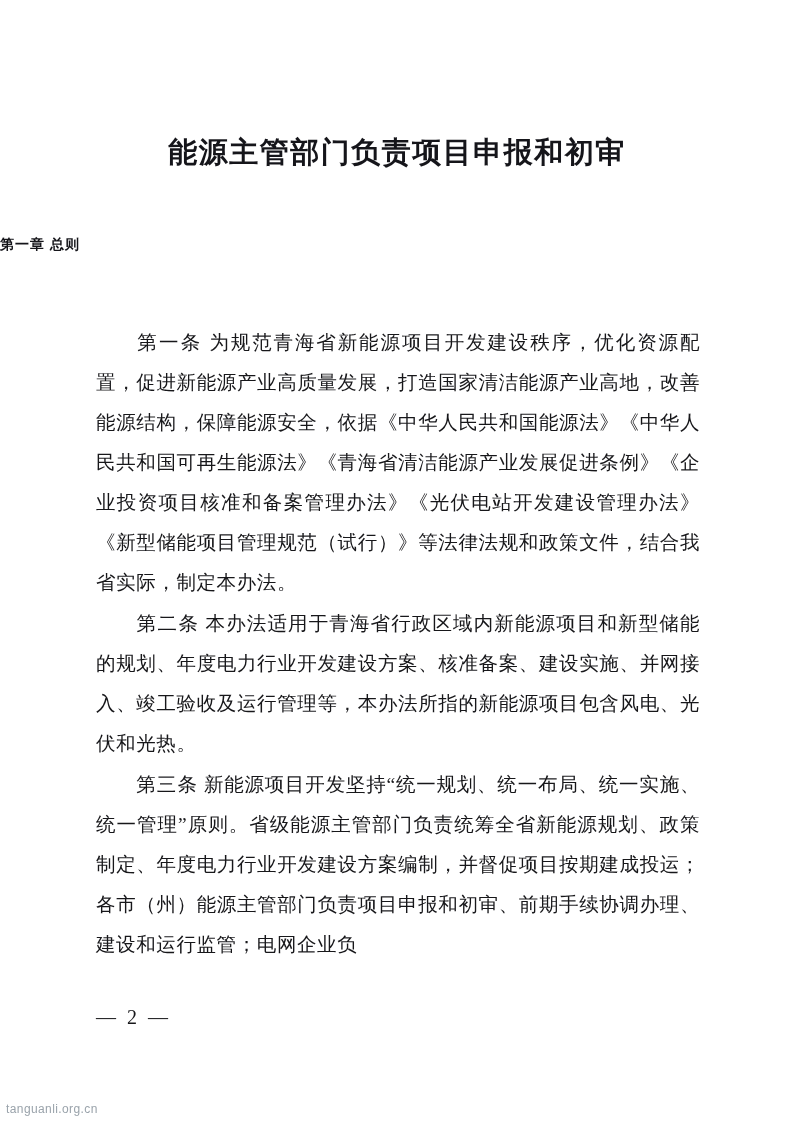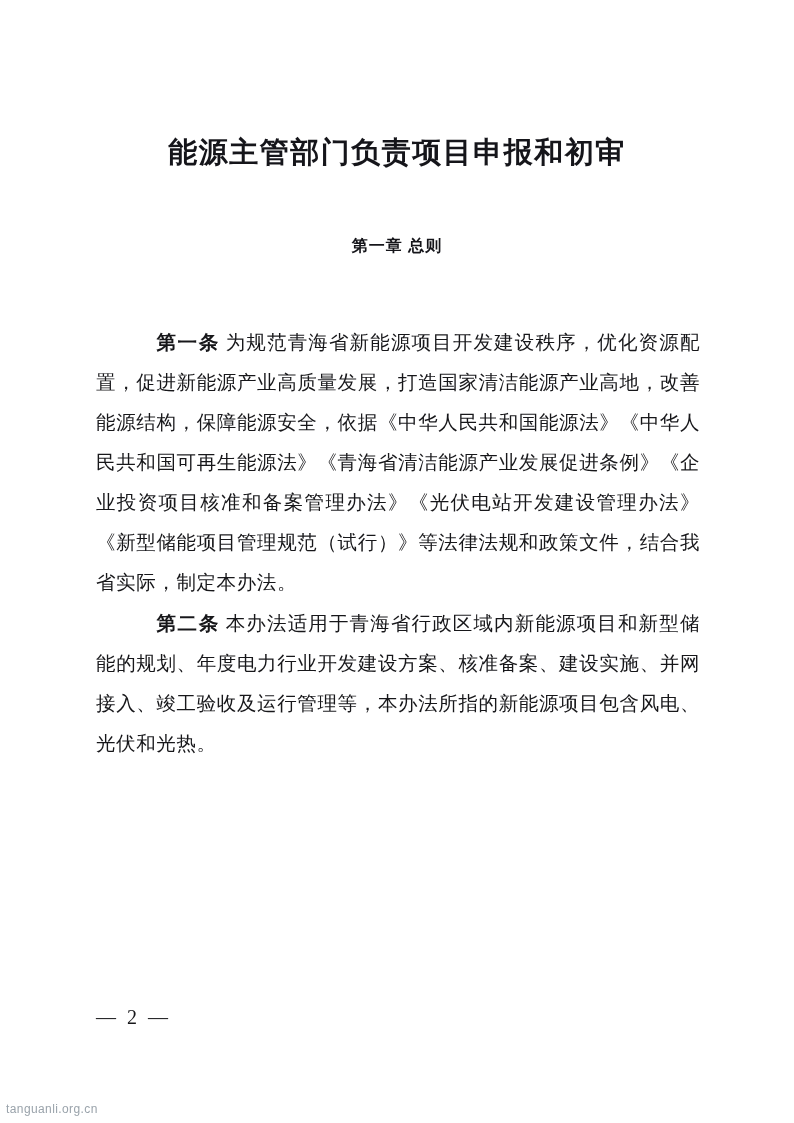--- a/index.html
+++ b/index.html
@@ -32,22 +32,22 @@
     font-weight: bold;
     letter-spacing: 1.5px;
     font-family: "Liberation Sans", "DejaVu Sans", sans-serif;
     color: #15151a;
   }
   .chapter-heading {
     position: absolute;
     top: 236px;
     left: 0;
     right: 0;
-    text-align: center;
-    font-size: 16px;
+    text-align: left;
+    font-size: 14px;
     font-weight: bold;
     letter-spacing: 1px;
     font-family: "Liberation Sans", "DejaVu Sans", sans-serif;
     color: #15151a;
   }
   .body-block {
     position: absolute;
     top: 322px;
     left: 96px;
     width: 604px;
@@ -55,24 +55,23 @@
   .para {
     font-size: 19.5px;
     line-height: 40px;
     text-align: justify;
     text-justify: inter-ideograph;
     margin: 0 0 0 0;
     color: #17171a;
     letter-spacing: 0.6px;
   }
   .para .lead {
-    font-weight: bold;
+    font-weight: normal;
     font-family: "Liberation Sans", "DejaVu Sans", sans-serif;
     letter-spacing: 1px;
-    margin-left: 20px;
   }
   .para .indent {
     display: inline-block;
     width: 40px;
   }
   .page-number {
     position: absolute;
     top: 1006px;
     left: 96px;
     font-size: 20px;
@@ -102,20 +101,23 @@
   <div class="body-block">
 
     <p class="para">
       <span class="indent"></span><span class="lead">第一条</span>&nbsp;<span>为规范青海省新能源项目开发建设秩序，优化资源配置，促进新能源产业高质量发展，打造国家清洁能源产业高地，改善能源结构，保障能源安全，依据《中华人民共和国能源法》《中华人民共和国可再生能源法》《青海省清洁能源产业发展促进条例》《企业投资项目核准和备案管理办法》《光伏电站开发建设管理办法》《新型储能项目管理规范（试行）》等法律法规和政策文件，结合我省实际，制定本办法。</span>
     </p>
 
     <p class="para">
       <span class="indent"></span><span class="lead">第二条</span>&nbsp;<span>本办法适用于青海省行政区域内新能源项目和新型储能的规划、年度电力行业开发建设方案、核准备案、建设实施、并网接入、竣工验收及运行管理等，本办法所指的新能源项目包含风电、光伏和光热。</span>
     </p>
 
+    <p class="para">
+      <span class="indent"></span><span class="lead">第三条</span>&nbsp;<span>新能源项目开发坚持“统一规划、统一布局、统一实施、统一管理”原则。省级能源主管部门负责统筹全省新能源规划、政策制定、年度电力行业开发建设方案编制，并督促项目按期建成投运；各市（州）能源主管部门负责项目申报和初审、前期手续协调办理、建设和运行监管；电网企业负</span>
+    </p>
 
   </div>
 
   <div class="page-number">— 2 —</div>
 
   <div class="watermark">tanguanli.org.cn</div>
 
 </div>
 
 </body></html>

